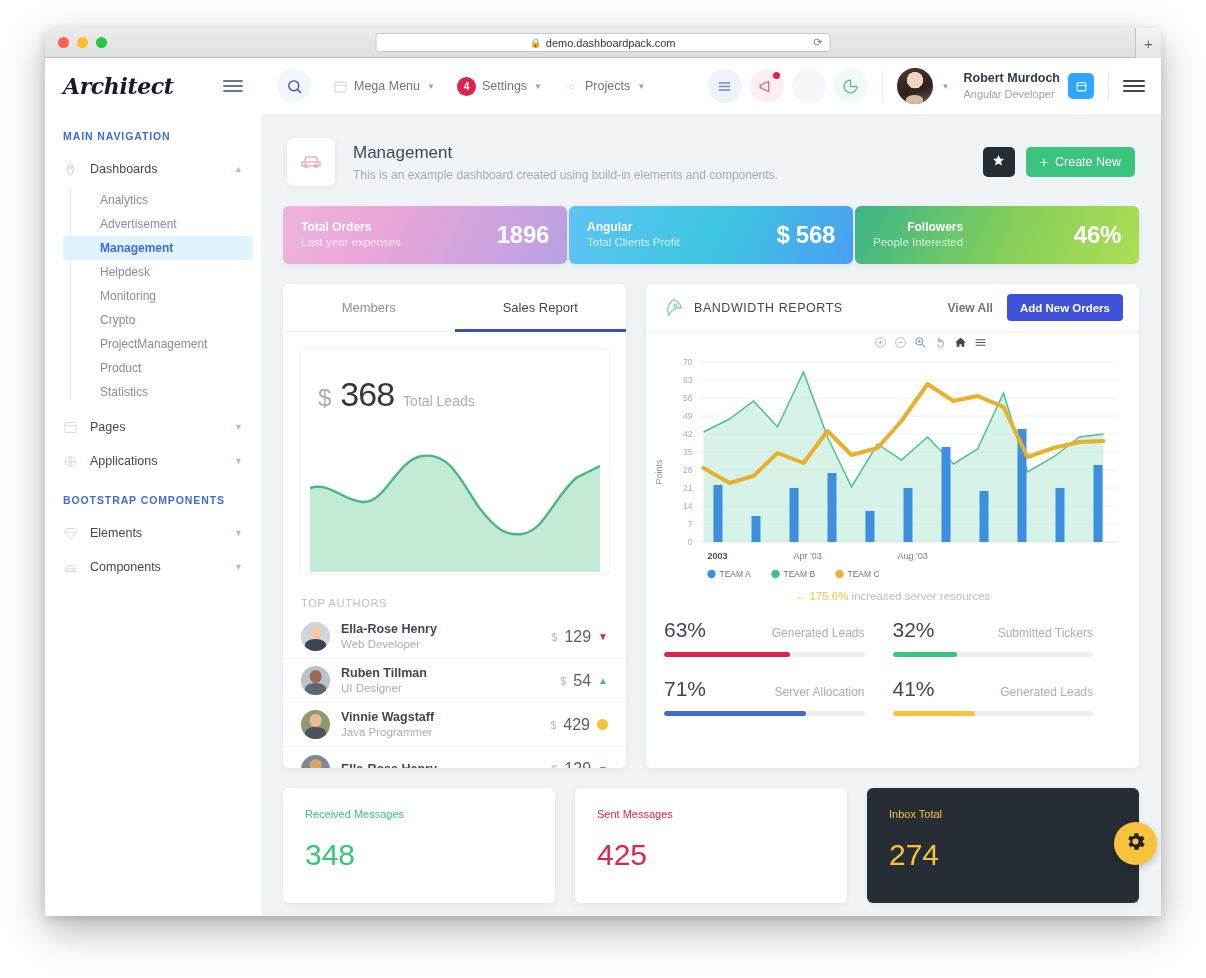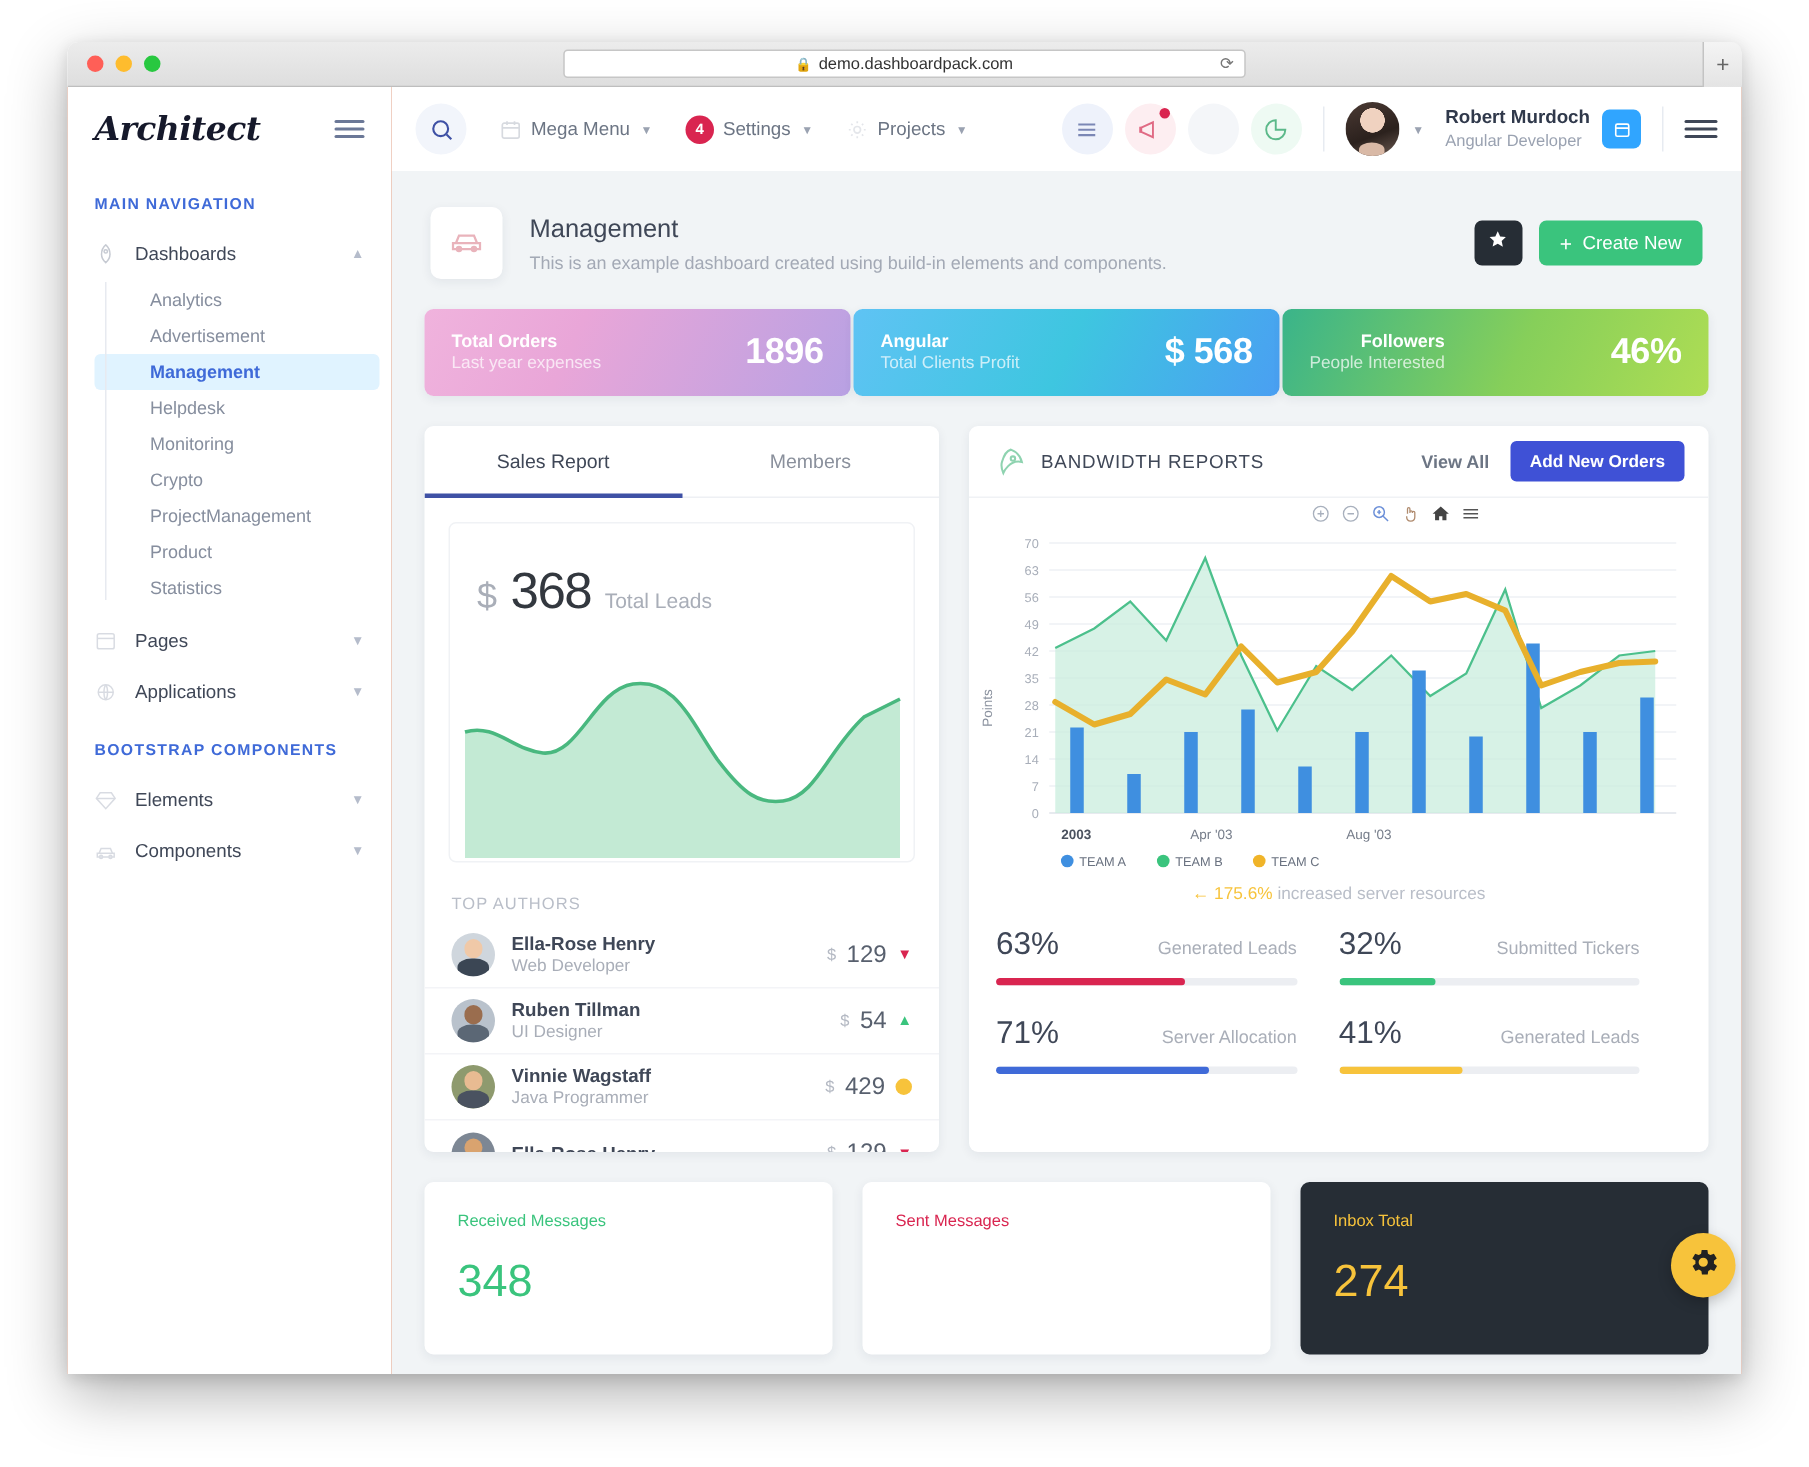--- a/index.html
+++ b/index.html
@@ -42,21 +42,21 @@
   .reload { position:absolute; right:7px; font-size:11px; color:#777; }
   .newtab {
     position:absolute; right:0; top:0; width:26px; height:30px;
     display:flex; align-items:center; justify-content:center;
     font-size:15px; color:#666;
     background: linear-gradient(#f4f4f4,#e4e4e4);
     border-left:1px solid #c3c3c3;
   }
 
   
-  .app { position:relative; width:1116px; height:858px; background:#c2410c; display:flex; }
+  .app { position:relative; width:1116px; height:858px; background:#8b5cf6; display:flex; }
 
   
   .sidebar {
     width: 216px; background:#fff; height:858px; flex:0 0 216px;
     position:relative; z-index:3;
   }
   .brand-row { height:56px; display:flex; align-items:center; padding:0 18px; justify-content:space-between; }
   .brand {
     font-family:"DejaVu Serif", serif;
     font-size:22px; font-style:italic; font-weight:700; color:#16192b;
@@ -497,22 +497,22 @@
                 <div class="t2">People Interested</div>
               </div>
               <div class="big">46%</div>
             </div>
           </div>
 
           <div class="row2">
 
             <div class="card left-card">
               <div class="tabs">
+                <div class="tab">Members</div>
                 <div class="tab active">Sales Report</div>
-                <div class="tab">Members</div>
               </div>
               <div class="inner-chart">
                 <div class="leadrow">
                   <span class="lead-d">$</span>
                   <span class="lead-n">368</span>
                   <span class="lead-t">Total Leads</span>
                 </div>
                 <svg class="spark" viewBox="0 0 310 130" preserveAspectRatio="none">
                   <path d="M10,44 C30,38 42,56 62,58 C86,60 96,16 122,12 C150,8 160,36 178,62 C196,86 206,92 222,90 C244,87 252,56 276,34 L300,22 L300,128 L10,128 Z" fill="#b9e6cd" opacity=".85"></path>
                   <path d="M10,44 C30,38 42,56 62,58 C86,60 96,16 122,12 C150,8 160,36 178,62 C196,86 206,92 222,90 C244,87 252,56 276,34 L300,22" fill="none" stroke="#49b87f" stroke-width="2.4"></path>
@@ -738,20 +738,21 @@
             </div>
           </div>
 
           <div class="row3">
             <div class="bcard">
               <div class="bt" style="color:#3ac47d">Received Messages</div>
               <div class="bn" style="color:#3ac47d">348</div>
             </div>
             <div class="bcard">
               <div class="bt" style="color:#d92550">Sent Messages</div>
+              <div class="bn" style="color:#d92550">425</div>
             </div>
             <div class="bcard b-dark">
               <div class="bt" style="color:#f7c33b">Inbox Total</div>
               <div class="bn" style="color:#f7c33b">274</div>
               <div class="gearbtn">
                 <span>
                   <svg viewBox="0 0 24 24" fill="#222">
                       <path d="M19.4 13a7.6 7.6 0 000-2l2-1.6-2-3.4-2.4 1a7.7 7.7 0 00-1.7-1l-.4-2.6h-4l-.4 2.6a7.7 7.7 0 00-1.7 1l-2.4-1-2 3.4L6.6 11a7.6 7.6 0 000 2l-2 1.6 2 3.4 2.4-1c.5.4 1.1.8 1.7 1l.4 2.6h4l.4-2.6c.6-.2 1.2-.6 1.7-1l2.4 1 2-3.4-2-1.6zM12 15.2A3.2 3.2 0 1112 8.8a3.2 3.2 0 010 6.4z"></path>
                     </svg>
                 </span>

